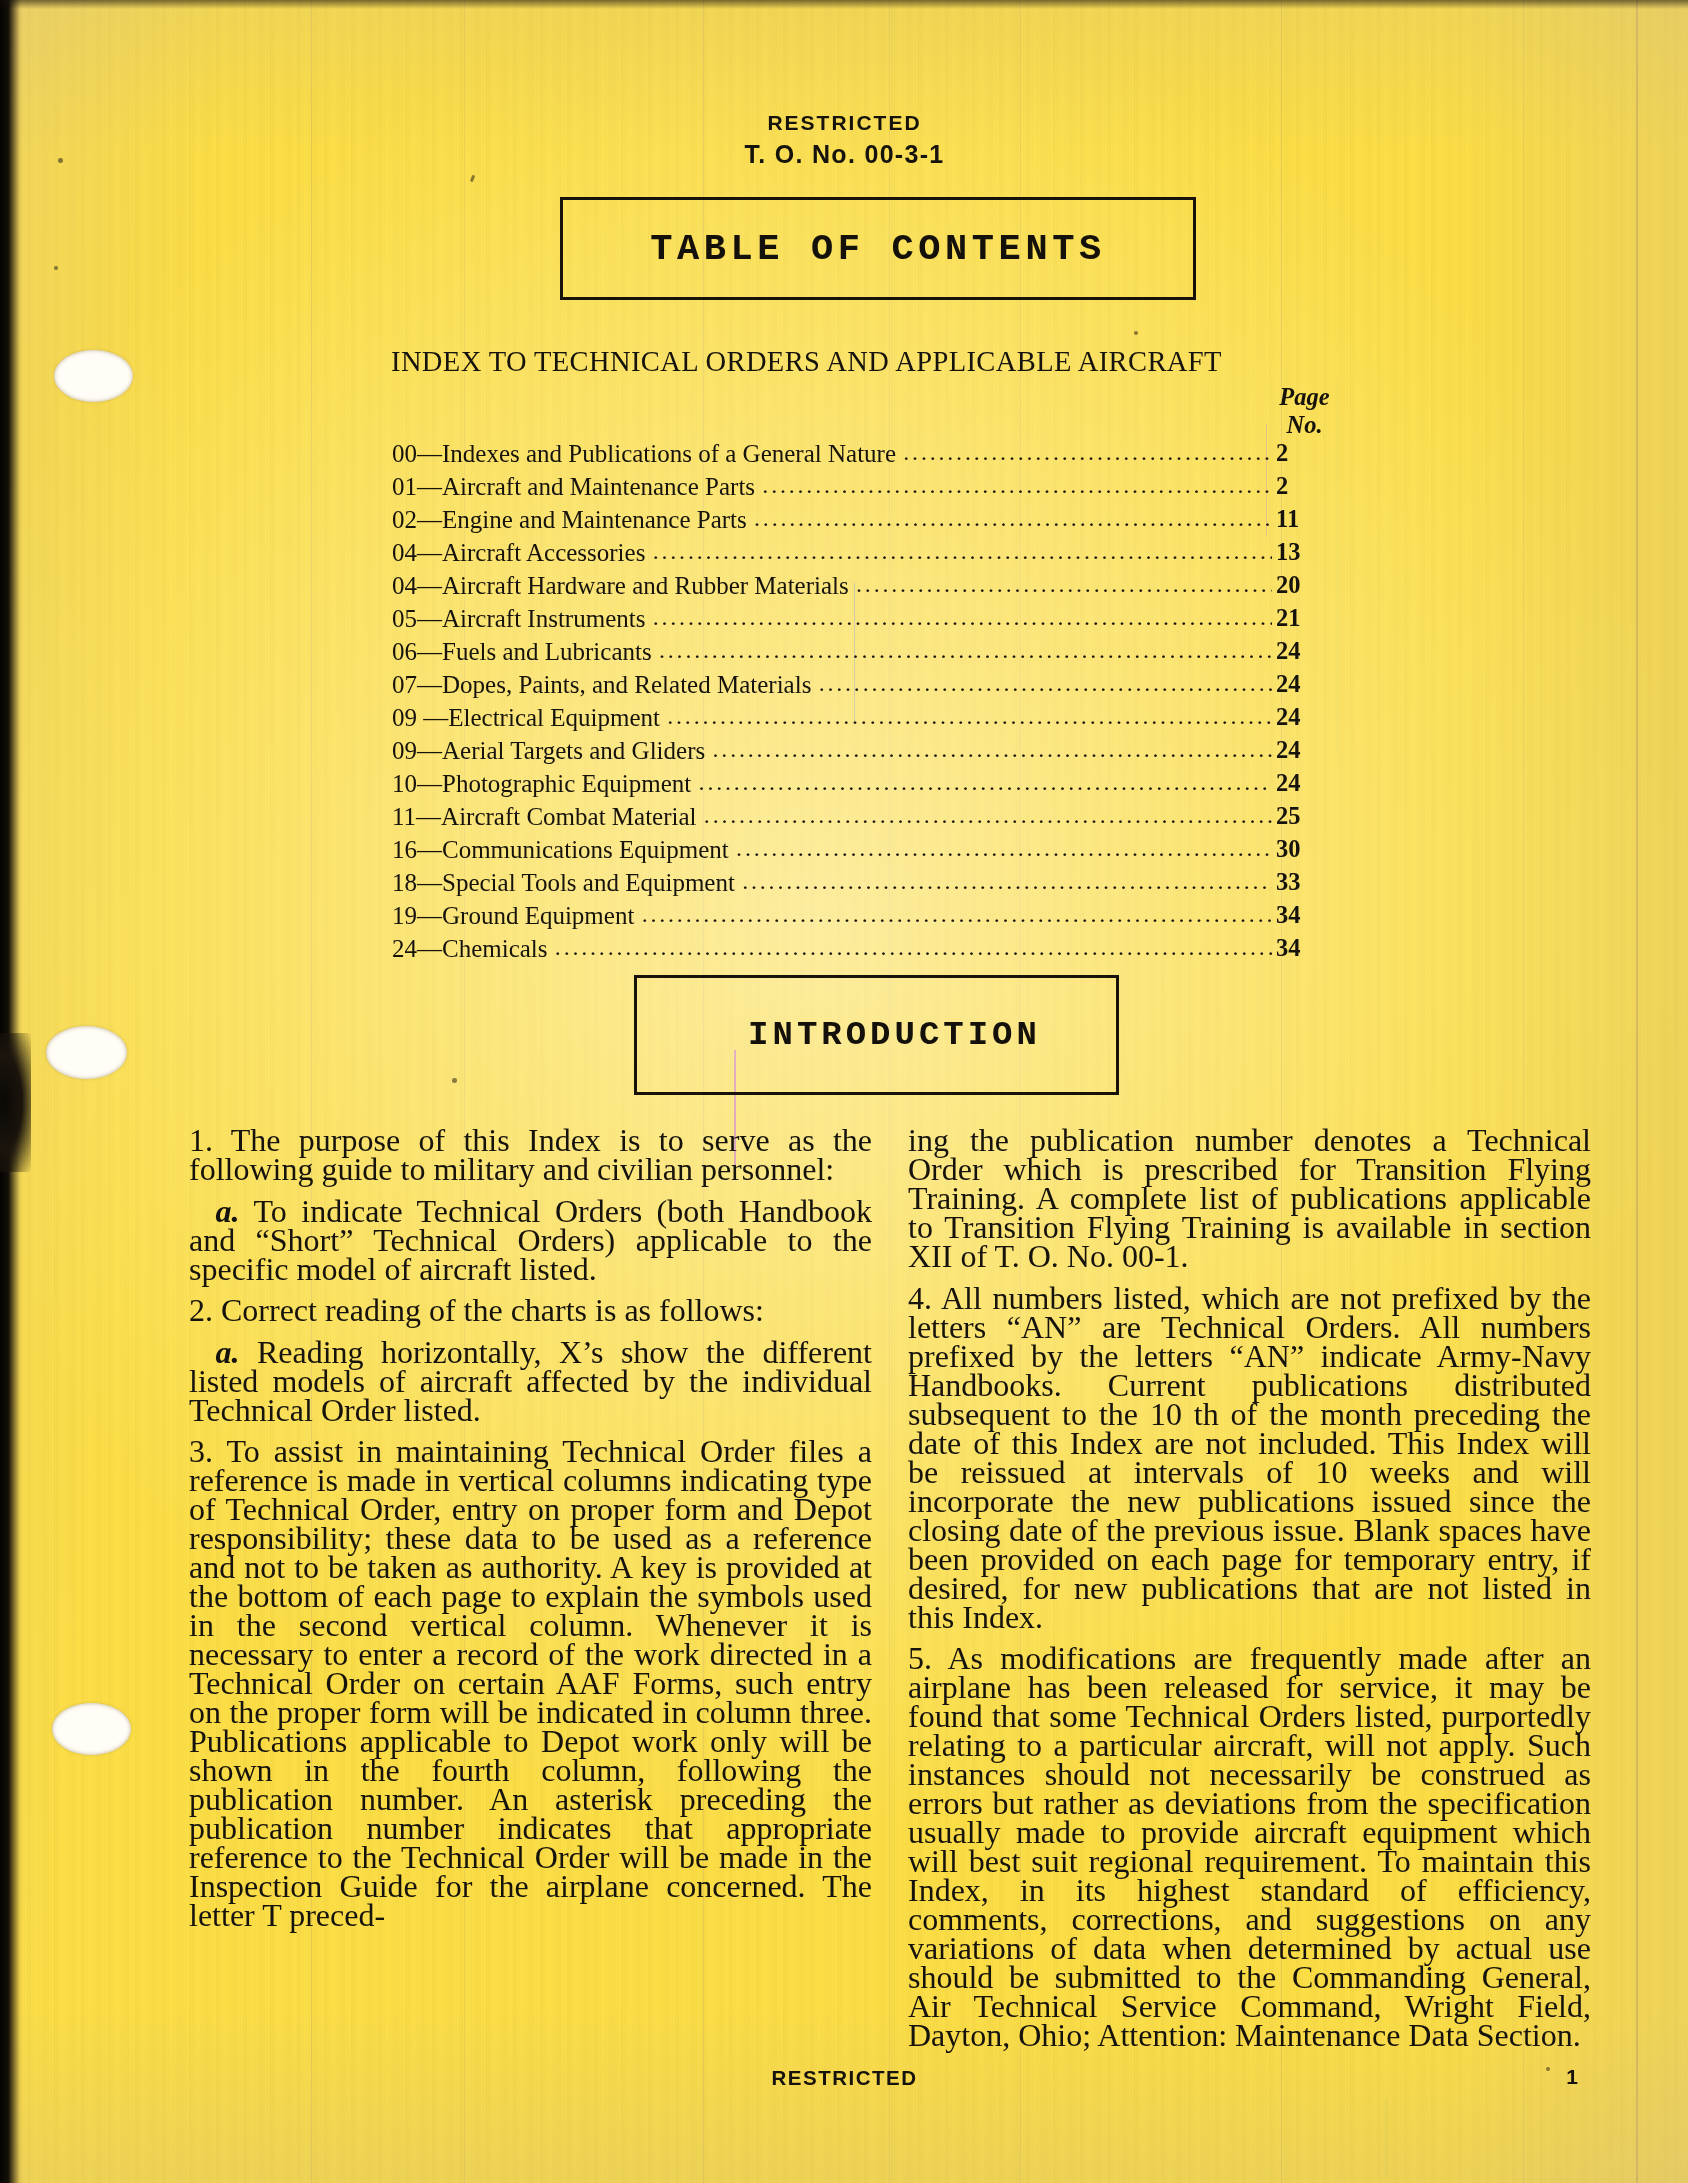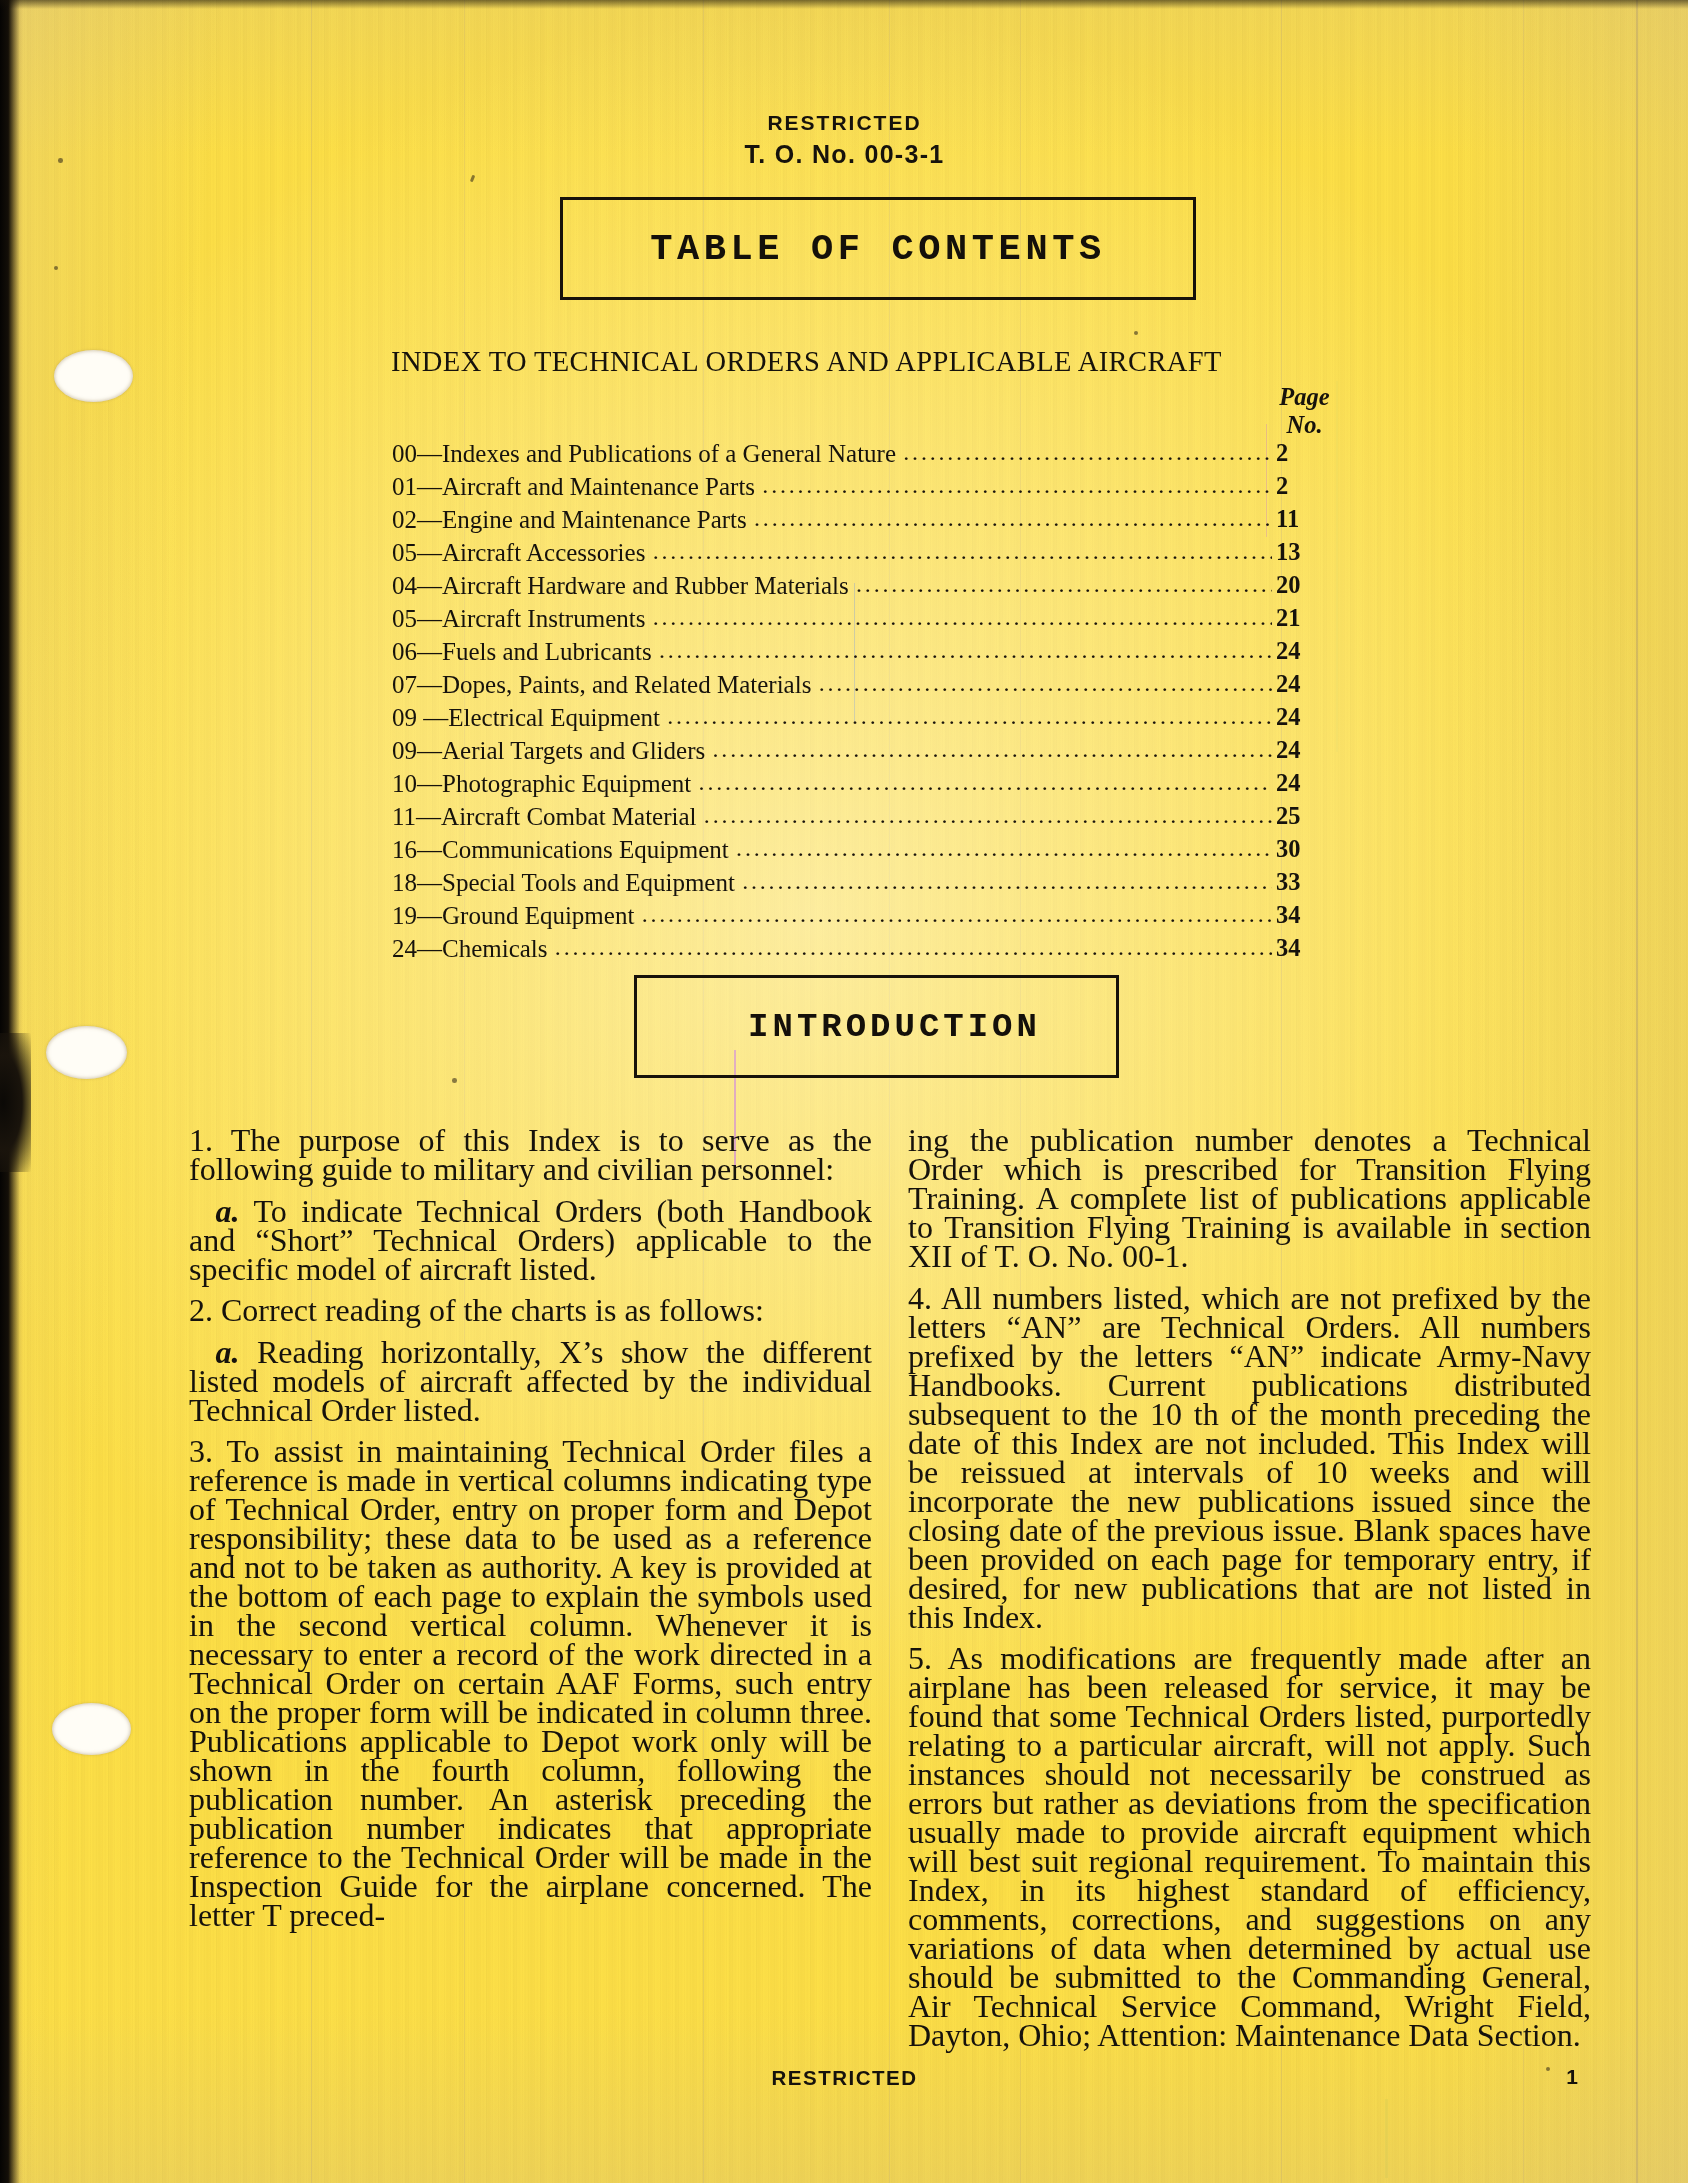--- a/index.html
+++ b/index.html
@@ -95,21 +95,21 @@
     justify-content: center;
   }
   .titlebox span {
     font-family: Liberation Mono, monospace;
     font-weight: bold;
     color: #14100a;
   }
   #toc-box { left: 560px; top: 197px; width: 636px; height: 103px; }
   #toc-box span { font-size: 37px; letter-spacing: 4.6px; }
 
-  #intro-box { left: 634px; top: 975px; width: 485px; height: 103px; padding-left: 36px; }
+  #intro-box { left: 634px; top: 975px; width: 485px; height: 120px; padding-left: 36px; }
   #intro-box span { font-size: 34px; letter-spacing: 4px; }
 
   #index-heading {
     position: absolute;
     left: 391px; top: 346px;
     font-size: 28.5px;
     letter-spacing: 0.4px;
     font-family: "Liberation Serif", serif;
   }
   #page-no-label {
@@ -260,21 +260,21 @@
       <span class="toc-label">01—Aircraft and Maintenance Parts</span>
       <span class="toc-dots"></span>
       <span class="toc-pg">2</span>
     </div>
     <div class="toc-row">
       <span class="toc-label">02—Engine and Maintenance Parts</span>
       <span class="toc-dots"></span>
       <span class="toc-pg">11</span>
     </div>
     <div class="toc-row">
-      <span class="toc-label">05—Aircraft Accessories</span>
+      <span class="toc-label">04—Aircraft Accessories</span>
       <span class="toc-dots"></span>
       <span class="toc-pg">13</span>
     </div>
     <div class="toc-row">
       <span class="toc-label">04—Aircraft Hardware and Rubber Materials</span>
       <span class="toc-dots"></span>
       <span class="toc-pg">20</span>
     </div>
     <div class="toc-row">
       <span class="toc-label">05—Aircraft  Instruments</span>

